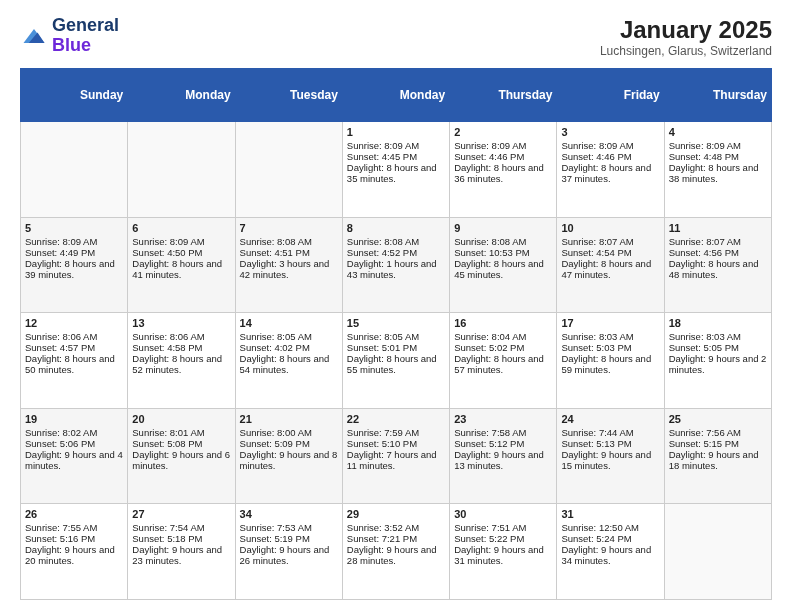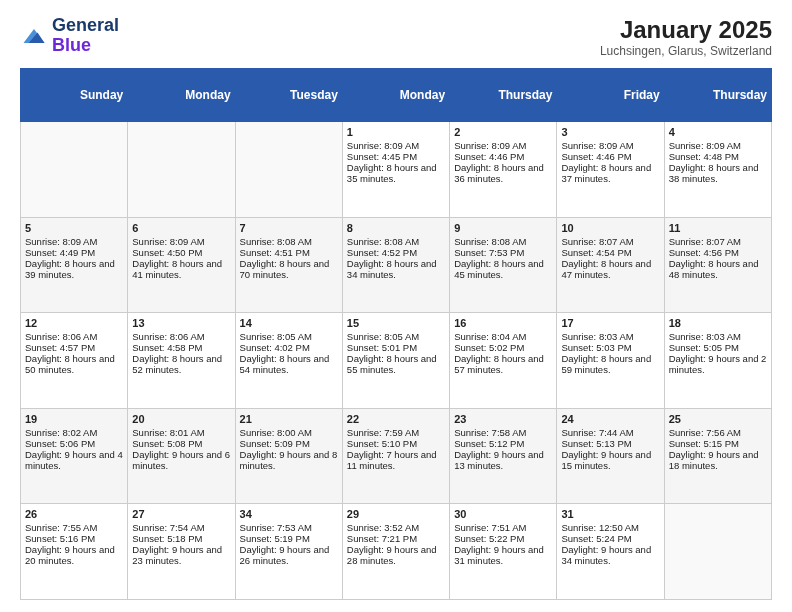--- a/index.html
+++ b/index.html
@@ -167,32 +167,32 @@
           <td>
             <span class="day-num">6</span>
             <div>Sunrise: 8:09 AM</div>
             <div>Sunset: 4:50 PM</div>
             <div>Daylight: 8 hours and 41 minutes.</div>
           </td>
           <td>
             <span class="day-num">7</span>
             <div>Sunrise: 8:08 AM</div>
             <div>Sunset: 4:51 PM</div>
-            <div>Daylight: 8 hours and 70 minutes.</div>
+            <div>Daylight: 3 hours and 42 minutes.</div>
           </td>
           <td>
             <span class="day-num">8</span>
             <div>Sunrise: 8:08 AM</div>
             <div>Sunset: 4:52 PM</div>
-            <div>Daylight: 8 hours and 34 minutes.</div>
+            <div>Daylight: 1 hours and 43 minutes.</div>
           </td>
           <td>
             <span class="day-num">9</span>
             <div>Sunrise: 8:08 AM</div>
-            <div>Sunset: 7:53 PM</div>
+            <div>Sunset: 10:53 PM</div>
             <div>Daylight: 8 hours and 45 minutes.</div>
           </td>
           <td>
             <span class="day-num">10</span>
             <div>Sunrise: 8:07 AM</div>
             <div>Sunset: 4:54 PM</div>
             <div>Daylight: 8 hours and 47 minutes.</div>
           </td>
           <td>
             <span class="day-num">11</span>

